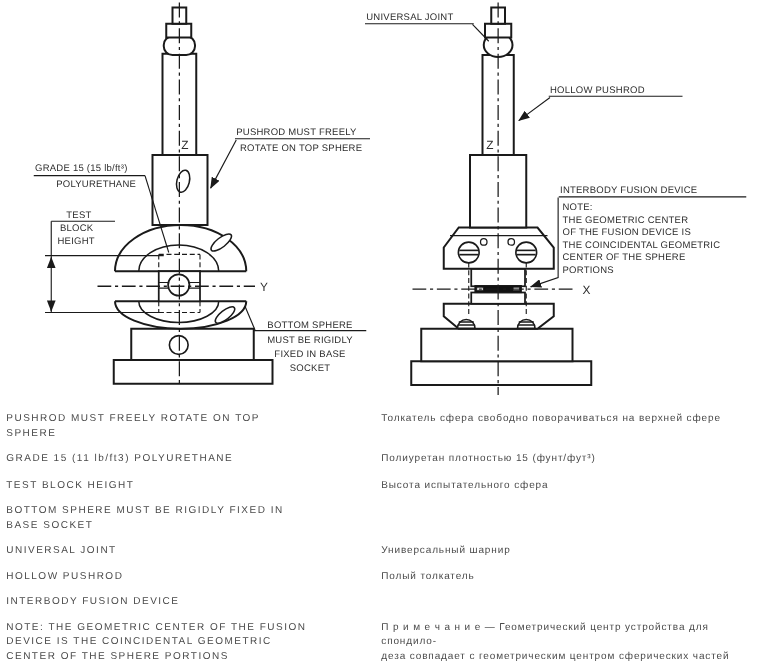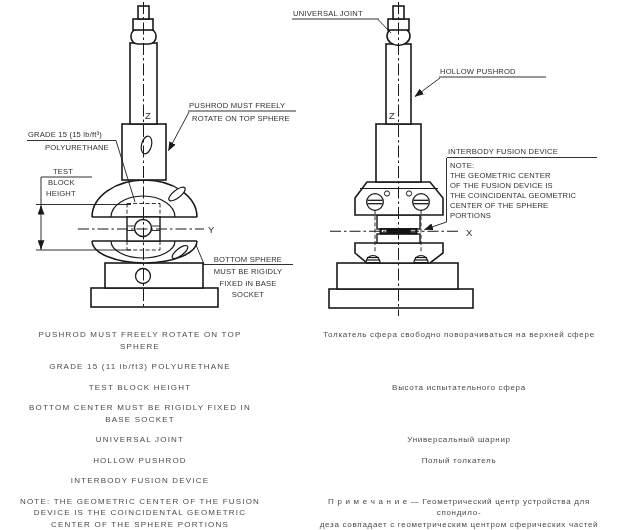--- a/index.html
+++ b/index.html
@@ -3,21 +3,21 @@
 <meta charset="utf-8">
 <style>
   html,body{margin:0;padding:0;background:#ffffff;}
   .canvas{position:relative;width:617px;height:530px;background:#ffffff;overflow:hidden;
           font-family:"Liberation Sans",sans-serif;}
   svg{position:absolute;left:0;top:0;}
   svg text{font-family:"Liberation Sans",sans-serif;fill:#2e2e2e;letter-spacing:0.2px;}
   .lbl{font-size:7.6px;}
   .axis{font-size:9.5px;}
   .legend{position:absolute;left:5px;top:329px;width:608px;}
-  .lrow{display:grid;grid-template-columns:300px 308px;margin-bottom:9px;text-align:center;}
+  .lrow{display:grid;grid-template-columns:300px 308px;margin-bottom:9px;}
   .cell{font-size:8px;line-height:11.5px;color:#4a4a4a;white-space:pre-line;}
   .cell.en{letter-spacing:1.2px;padding-right:30px;}
   .cell.ru{letter-spacing:0.7px;}
 </style>
 </head>
 <body>
 
 <div class="canvas">
 
 <svg width="617" height="330" viewBox="0 0 617 330">
@@ -193,27 +193,28 @@
 </svg>
 
 <div class="legend">
   <div class="lrow">
     <div class="cell en">PUSHROD MUST FREELY ROTATE ON TOP
 SPHERE</div>
     <div class="cell ru">Толкатель сфера свободно поворачиваться на верхней сфере</div>
   </div>
   <div class="lrow">
     <div class="cell en">GRADE 15 (11 lb/ft3) POLYURETHANE</div>
+    <div class="cell ru">Полиуретан плотностью 15 (фунт/фут³)</div>
   </div>
   <div class="lrow">
     <div class="cell en">TEST BLOCK HEIGHT</div>
     <div class="cell ru">Высота испытательного сфера</div>
   </div>
   <div class="lrow">
-    <div class="cell en">BOTTOM CENTER MUST BE RIGIDLY FIXED IN
+    <div class="cell en">BOTTOM SPHERE MUST BE RIGIDLY FIXED IN
 BASE SOCKET</div>
   </div>
   <div class="lrow">
     <div class="cell en">UNIVERSAL JOINT</div>
     <div class="cell ru">Универсальный шарнир</div>
   </div>
   <div class="lrow">
     <div class="cell en">HOLLOW PUSHROD</div>
     <div class="cell ru">Полый толкатель</div>
   </div>

